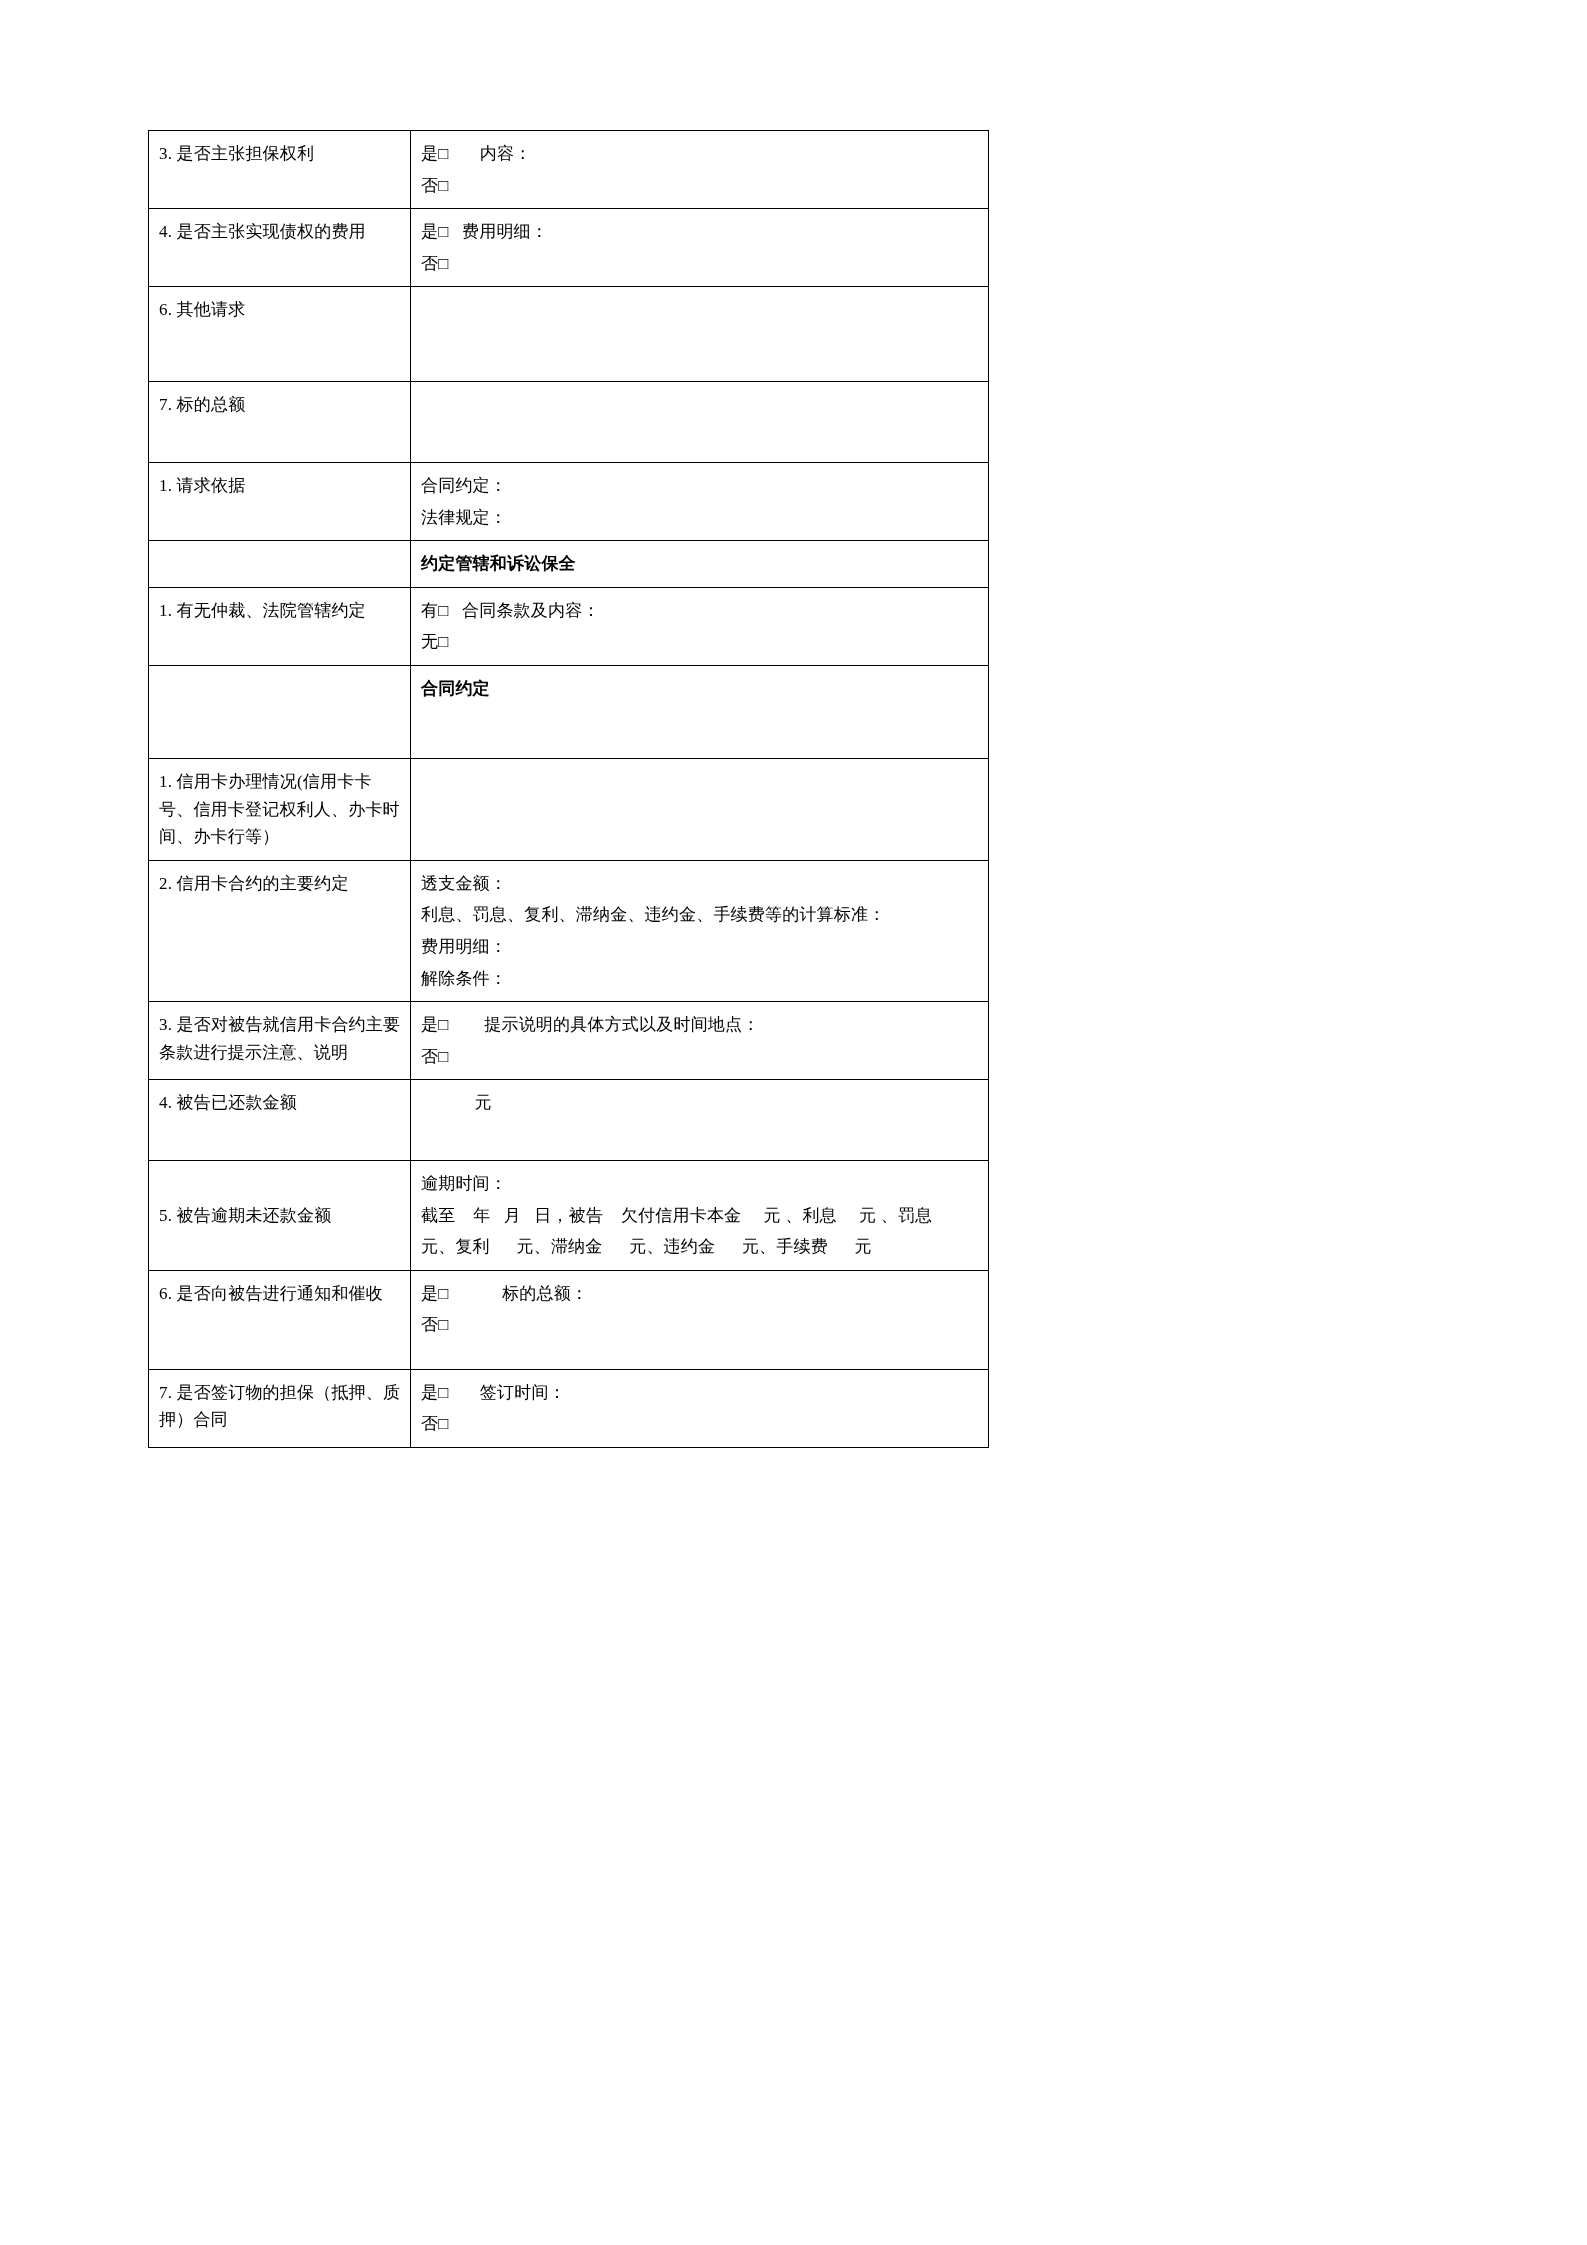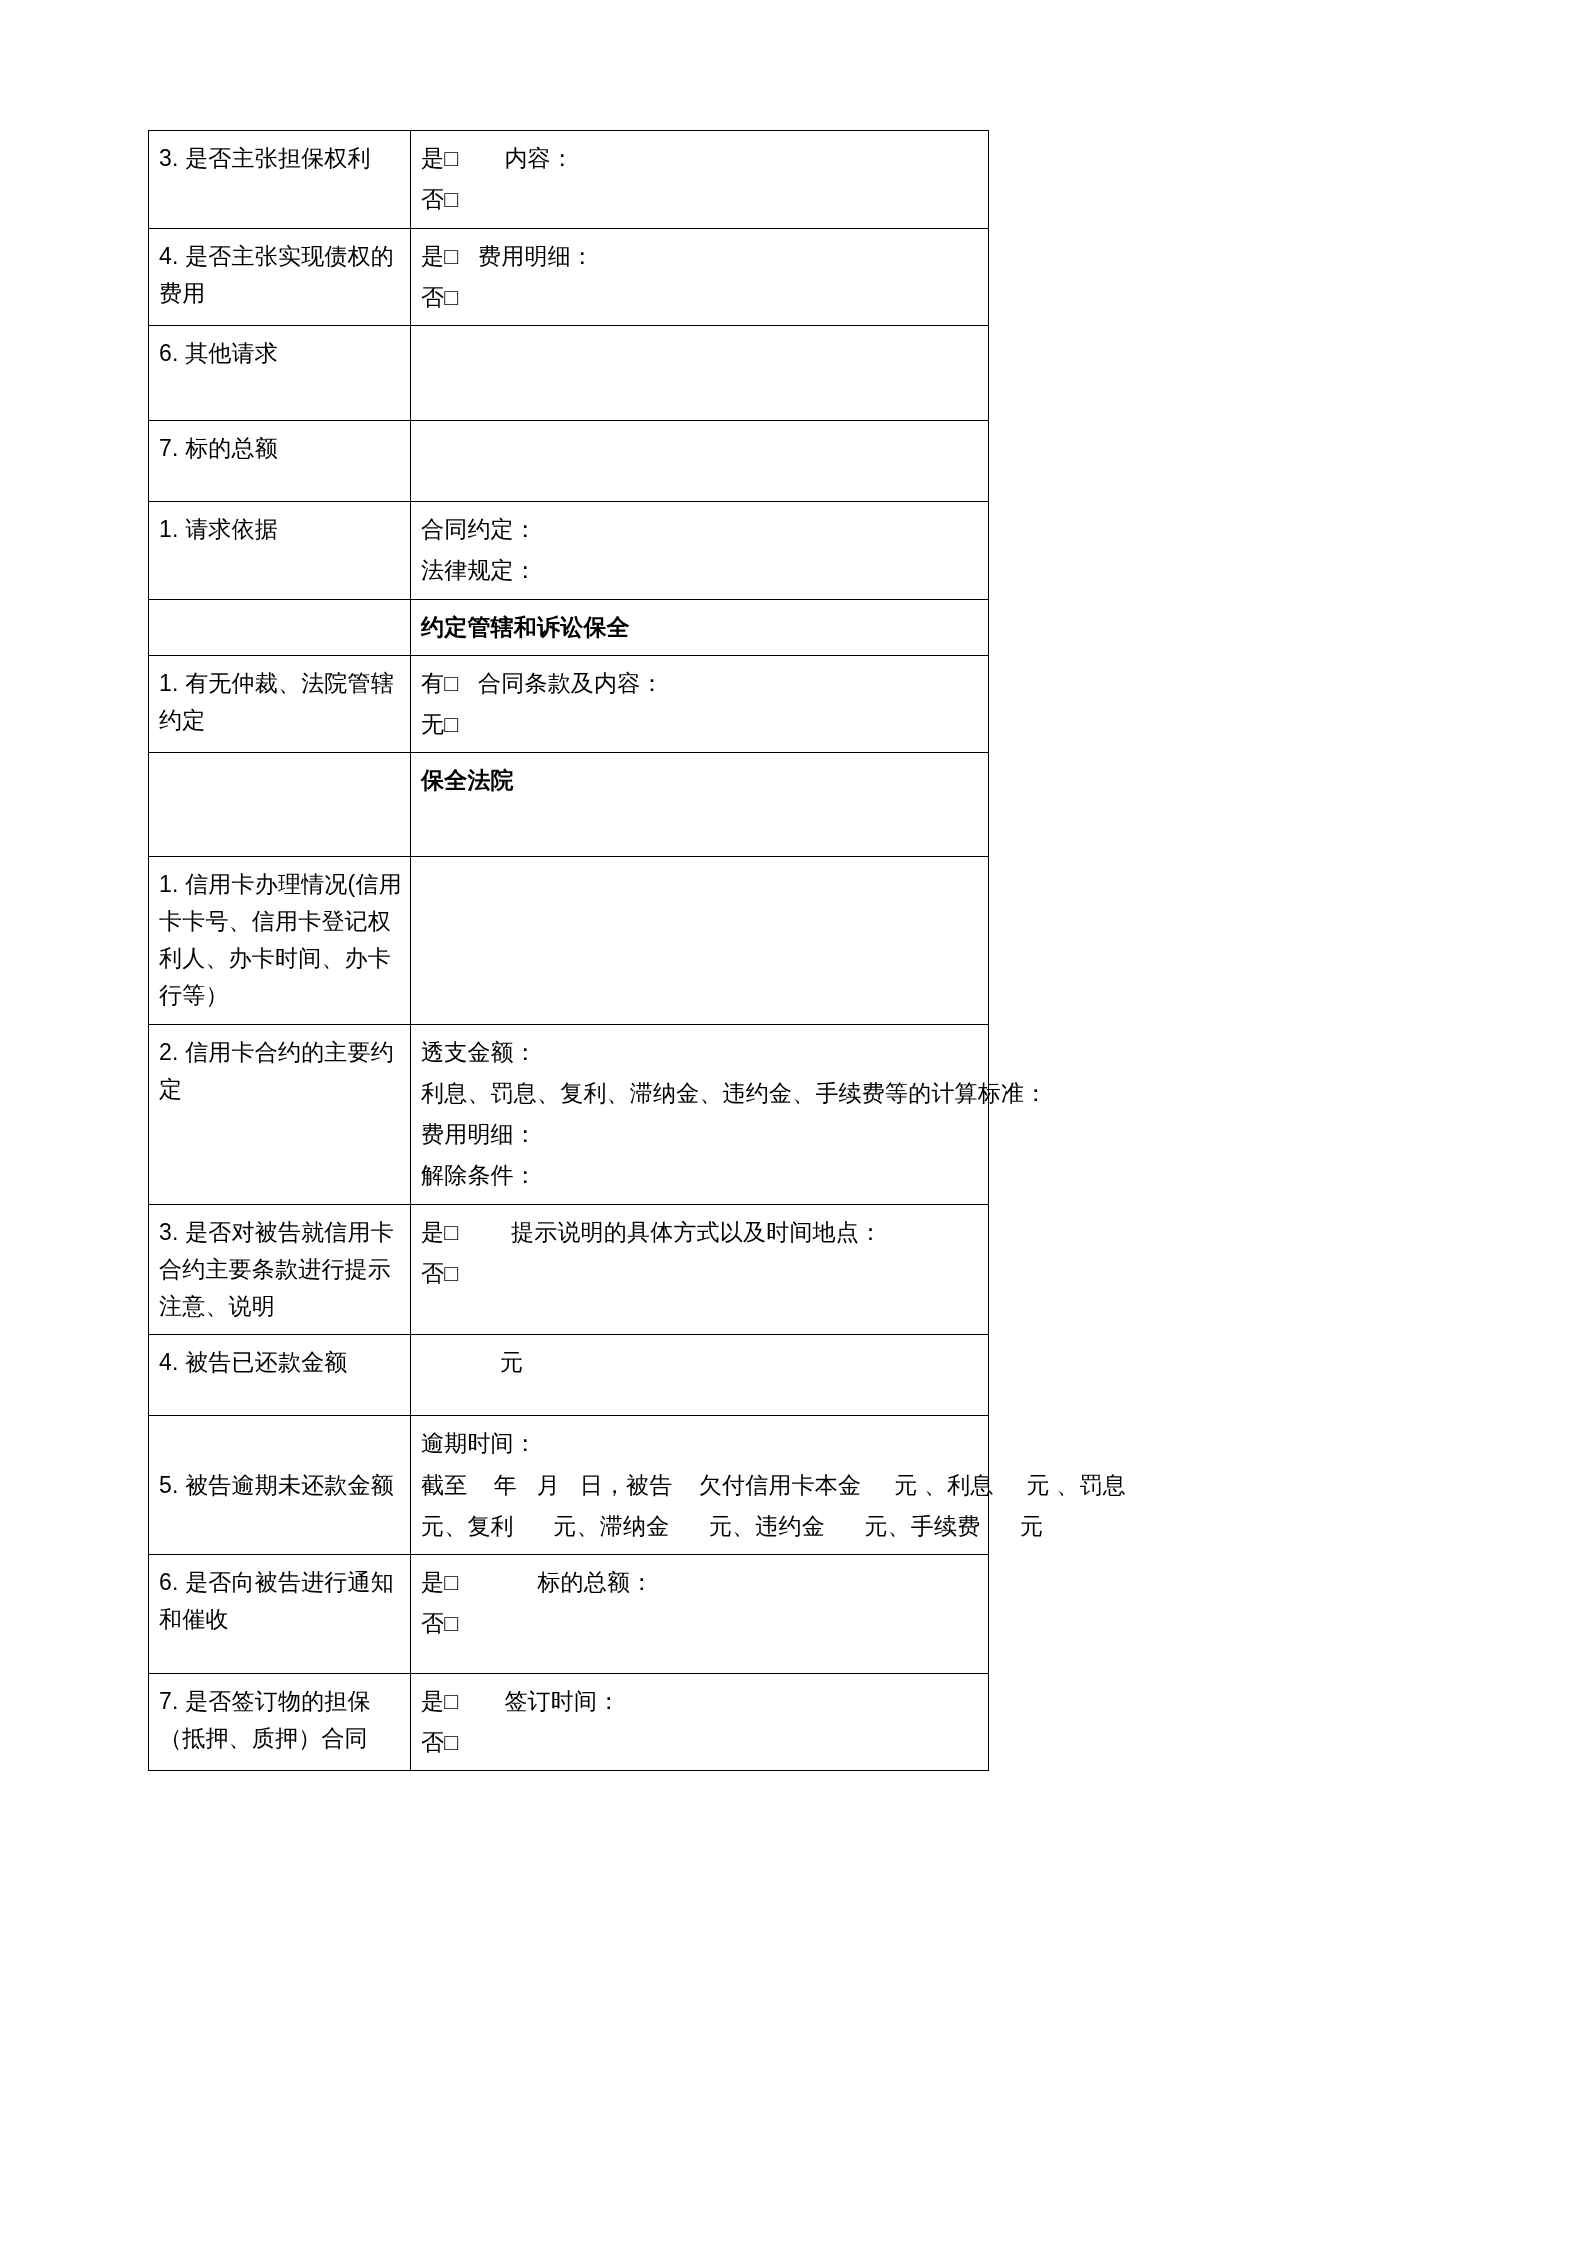--- a/index.html
+++ b/index.html
@@ -23,24 +23,24 @@
   }
   table.form {
     border-collapse: collapse;
     width: 840px;
     table-layout: fixed;
   }
   table.form td {
     border: 1px solid #000000;
     vertical-align: top;
     padding: 9px 8px 9px 10px;
-    font-size: 23px;
+    font-size: 17px;
     line-height: 1.62;
     letter-spacing: 0.2px;
-    font-family: Liberation Sans, sans-serif;
+    font-family: Liberation Serif, serif;
   }
   col.c-label { width: 262px; }
   col.c-value { width: 578px; }
 
   .lbl { display: block; }
   .val-line { display: block; white-space: pre; }
   .val-line + .val-line { margin-top: 4px; }
 
   
   td.section {
@@ -134,21 +134,21 @@
         <td>
           <span class="val-line">有□   合同条款及内容：</span>
           <span class="val-line">无□</span>
         </td>
       </tr>
 
 
       <tr>
         <td class="section section-spacer" style="border-left:1px solid #000;padding-bottom:56px;"></td>
         <td class="section" style="border-left:none;padding-bottom:56px;">
-          <span class="banner-inner">保全法院</span>
+          <span class="banner-inner">合同约定</span>
         </td>
       </tr>
 
       <tr>
         <td>
           <span class="lbl">1. 信用卡办理情况(信用卡卡号、信用卡登记权利人、办卡时间、办卡行等）</span>
         </td>
         <td>
           <span class="val-line"></span>
         </td>

